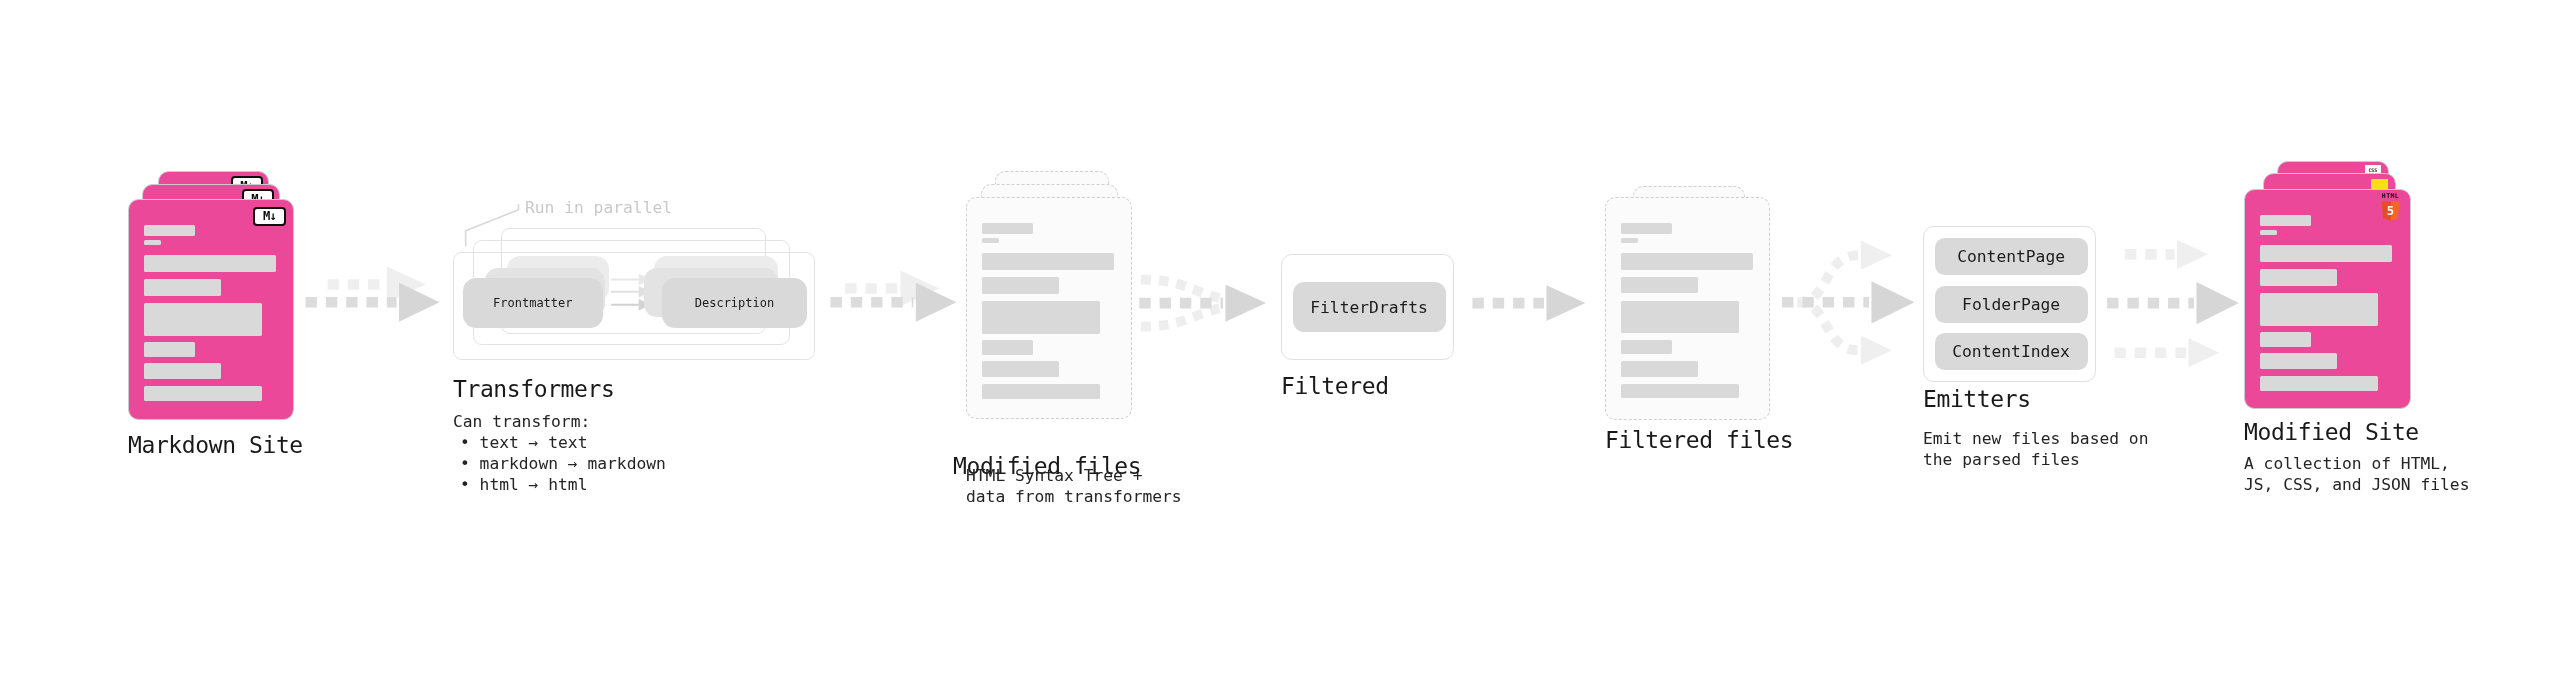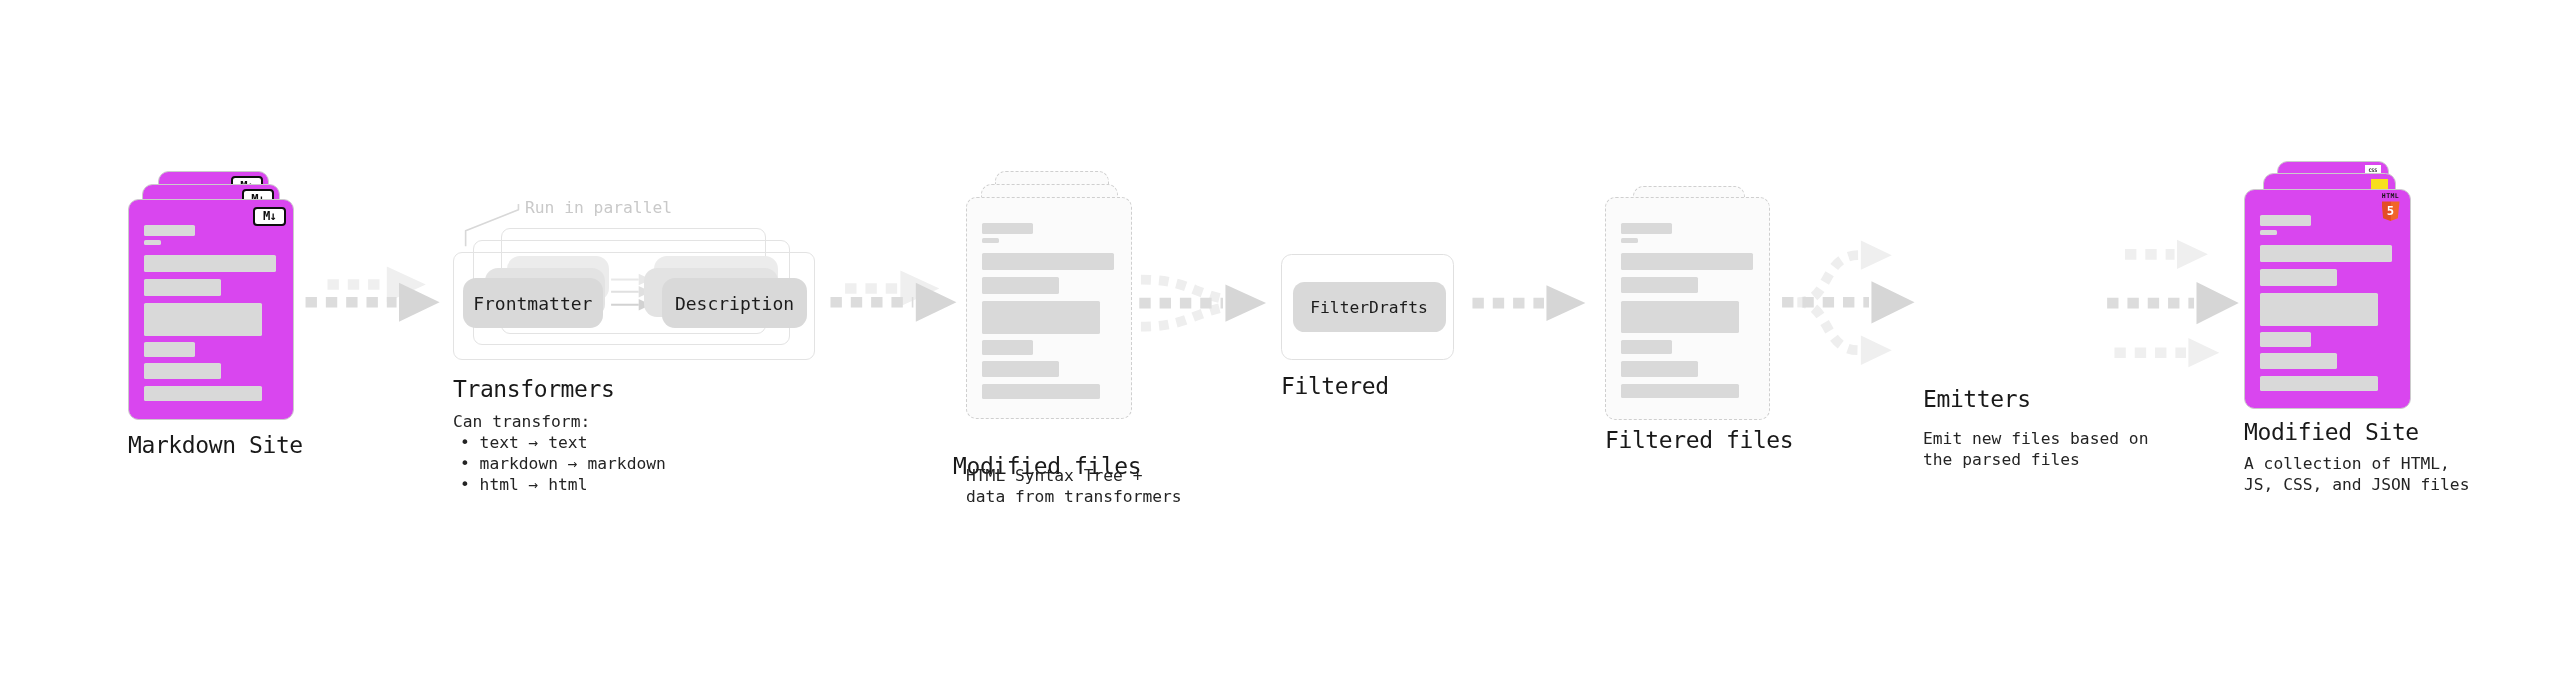--- a/index.html
+++ b/index.html
@@ -2,37 +2,37 @@
 <html style="--accent-html5: #e44d26; --accent-js: #f7df1e; --accent-css: #2d62e9; --arrow-dark: #d6d6d6; --arrow-light: #efefef; --pill-bg: #d9d9d9; --note-text: #c9c9c9; --text: #1c1c1c;font-size:13px"><head>
 <meta charset="utf-8">
 <style>
   html,body{margin:0;padding:0;background:#ffffff;}
   #canvas{position:relative;width:2576px;height:681px;background:#fff;overflow:hidden;
           font-family:"DejaVu Sans Mono","Liberation Mono",monospace;color:var(--text,#1c1c1c);}
   .abs{position:absolute;}
   svg.overlay{position:absolute;left:0;top:0;pointer-events:none;}
 
   
-  .card{position:absolute;background:#d946ef;border:1.6px solid #cbcbcb;border-radius:10.6px;box-sizing:border-box;}
+  .card{position:absolute;background:#ec4899;border:1.6px solid #cbcbcb;border-radius:10.6px;box-sizing:border-box;}
   .card.dashed{border-style:dashed;border-color:#cfcfcf;background:#fbfbfb;}
   .bars{position:absolute;left:15.4px;top:25px;}
   .bar{background:#d9d9d9;border-radius:1.6px;}
 
   
   .md-badge{position:absolute;width:32.5px;height:19.5px;background:#fff;border:2.4px solid #0e0e0e;border-radius:4.1px;
             display:flex;align-items:center;justify-content:center;font-weight:700;font-size:12.2px;color:#0e0e0e;
             letter-spacing:-0.8px;box-sizing:border-box;}
 
   
   .tbox{position:absolute;border:1.6px solid #e3e3e3;border-radius:9px;box-sizing:border-box;background:transparent;}
   .tpill{position:absolute;border-radius:13px;}
   .tpill.backp{background:#ececec;}
   .tpill.mid{background:#e3e3e3;}
   .tpill.front{background:var(--pill-bg,#d9d9d9);display:flex;align-items:center;justify-content:center;
-               font-size:18px;color:#1c1c1c;}
+               font-size:12px;color:#1c1c1c;}
 
   
   .box{position:absolute;border:1.6px solid #e0e0e0;border-radius:10.6px;background:#fff;box-sizing:border-box;}
   .pill{position:absolute;background:var(--pill-bg,#d9d9d9);border-radius:11.4px;display:flex;align-items:center;
         justify-content:center;font-size:16.3px;color:#1c1c1c;}
 
   .stage-title{position:absolute;font-size:23px;line-height:28px;font-weight:500;color:#191919;letter-spacing:-0.4px;white-space:nowrap;}
   .stage-sub{position:absolute;font-size:16.3px;line-height:21px;color:#242424;white-space:pre-line;}
   .note{position:absolute;font-size:16.3px;color:var(--note-text,#c9c9c9);white-space:nowrap;}
   .bullet{position:absolute;font-size:16.3px;line-height:21px;color:#242424;white-space:pre;}
@@ -196,20 +196,25 @@
           <div class="bar" style="width: 77px; height: 16.3px; margin-bottom: 7.3px;"></div>
           <div class="bar" style="width: 118px; height: 32.5px; margin-bottom: 6.5px;"></div>
           <div class="bar" style="width: 51px; height: 14.6px; margin-bottom: 6.5px;"></div>
           <div class="bar" style="width: 77px; height: 16.3px; margin-bottom: 6.5px;"></div>
           <div class="bar" style="width: 118px; height: 14.6px; margin-bottom: 0px;"></div>
         </div>
     </div>
   </div>
   <div class="stage-title" style="left:1605px;top:426px;">Filtered files</div>
 
+  <div class="box" style="left:1923px;top:226px;width:173px;height:156px;">
+    <div class="pill" style="left:10.6px;top:11.4px;width:153px;height:37px;border-radius:9.8px;">ContentPage</div>
+    <div class="pill" style="left:10.6px;top:59px;width:153px;height:37px;border-radius:9.8px;">FolderPage</div>
+    <div class="pill" style="left:10.6px;top:106px;width:153px;height:37px;border-radius:9.8px;">ContentIndex</div>
+  </div>
   <div class="stage-title" style="left:1923px;top:385px;">Emitters</div>
   <div class="stage-sub" style="left:1923px;top:428px;">Emit new files based on
 the parsed files</div>
 
   <div class="abs" style="left:2244px;top:161px;width:167px;height:248px;">
     <div class="card" style="left:32.5px;top:0;width:112px;height:57px;">
       <div class="css-badge" style="right:6.5px;top:3.3px;">CSS</div>
     </div>
     <div class="card" style="left:18.7px;top:12.2px;width:133px;height:65px;">
       <div class="js-badge" style="right:6.5px;top:4.9px;"></div>

